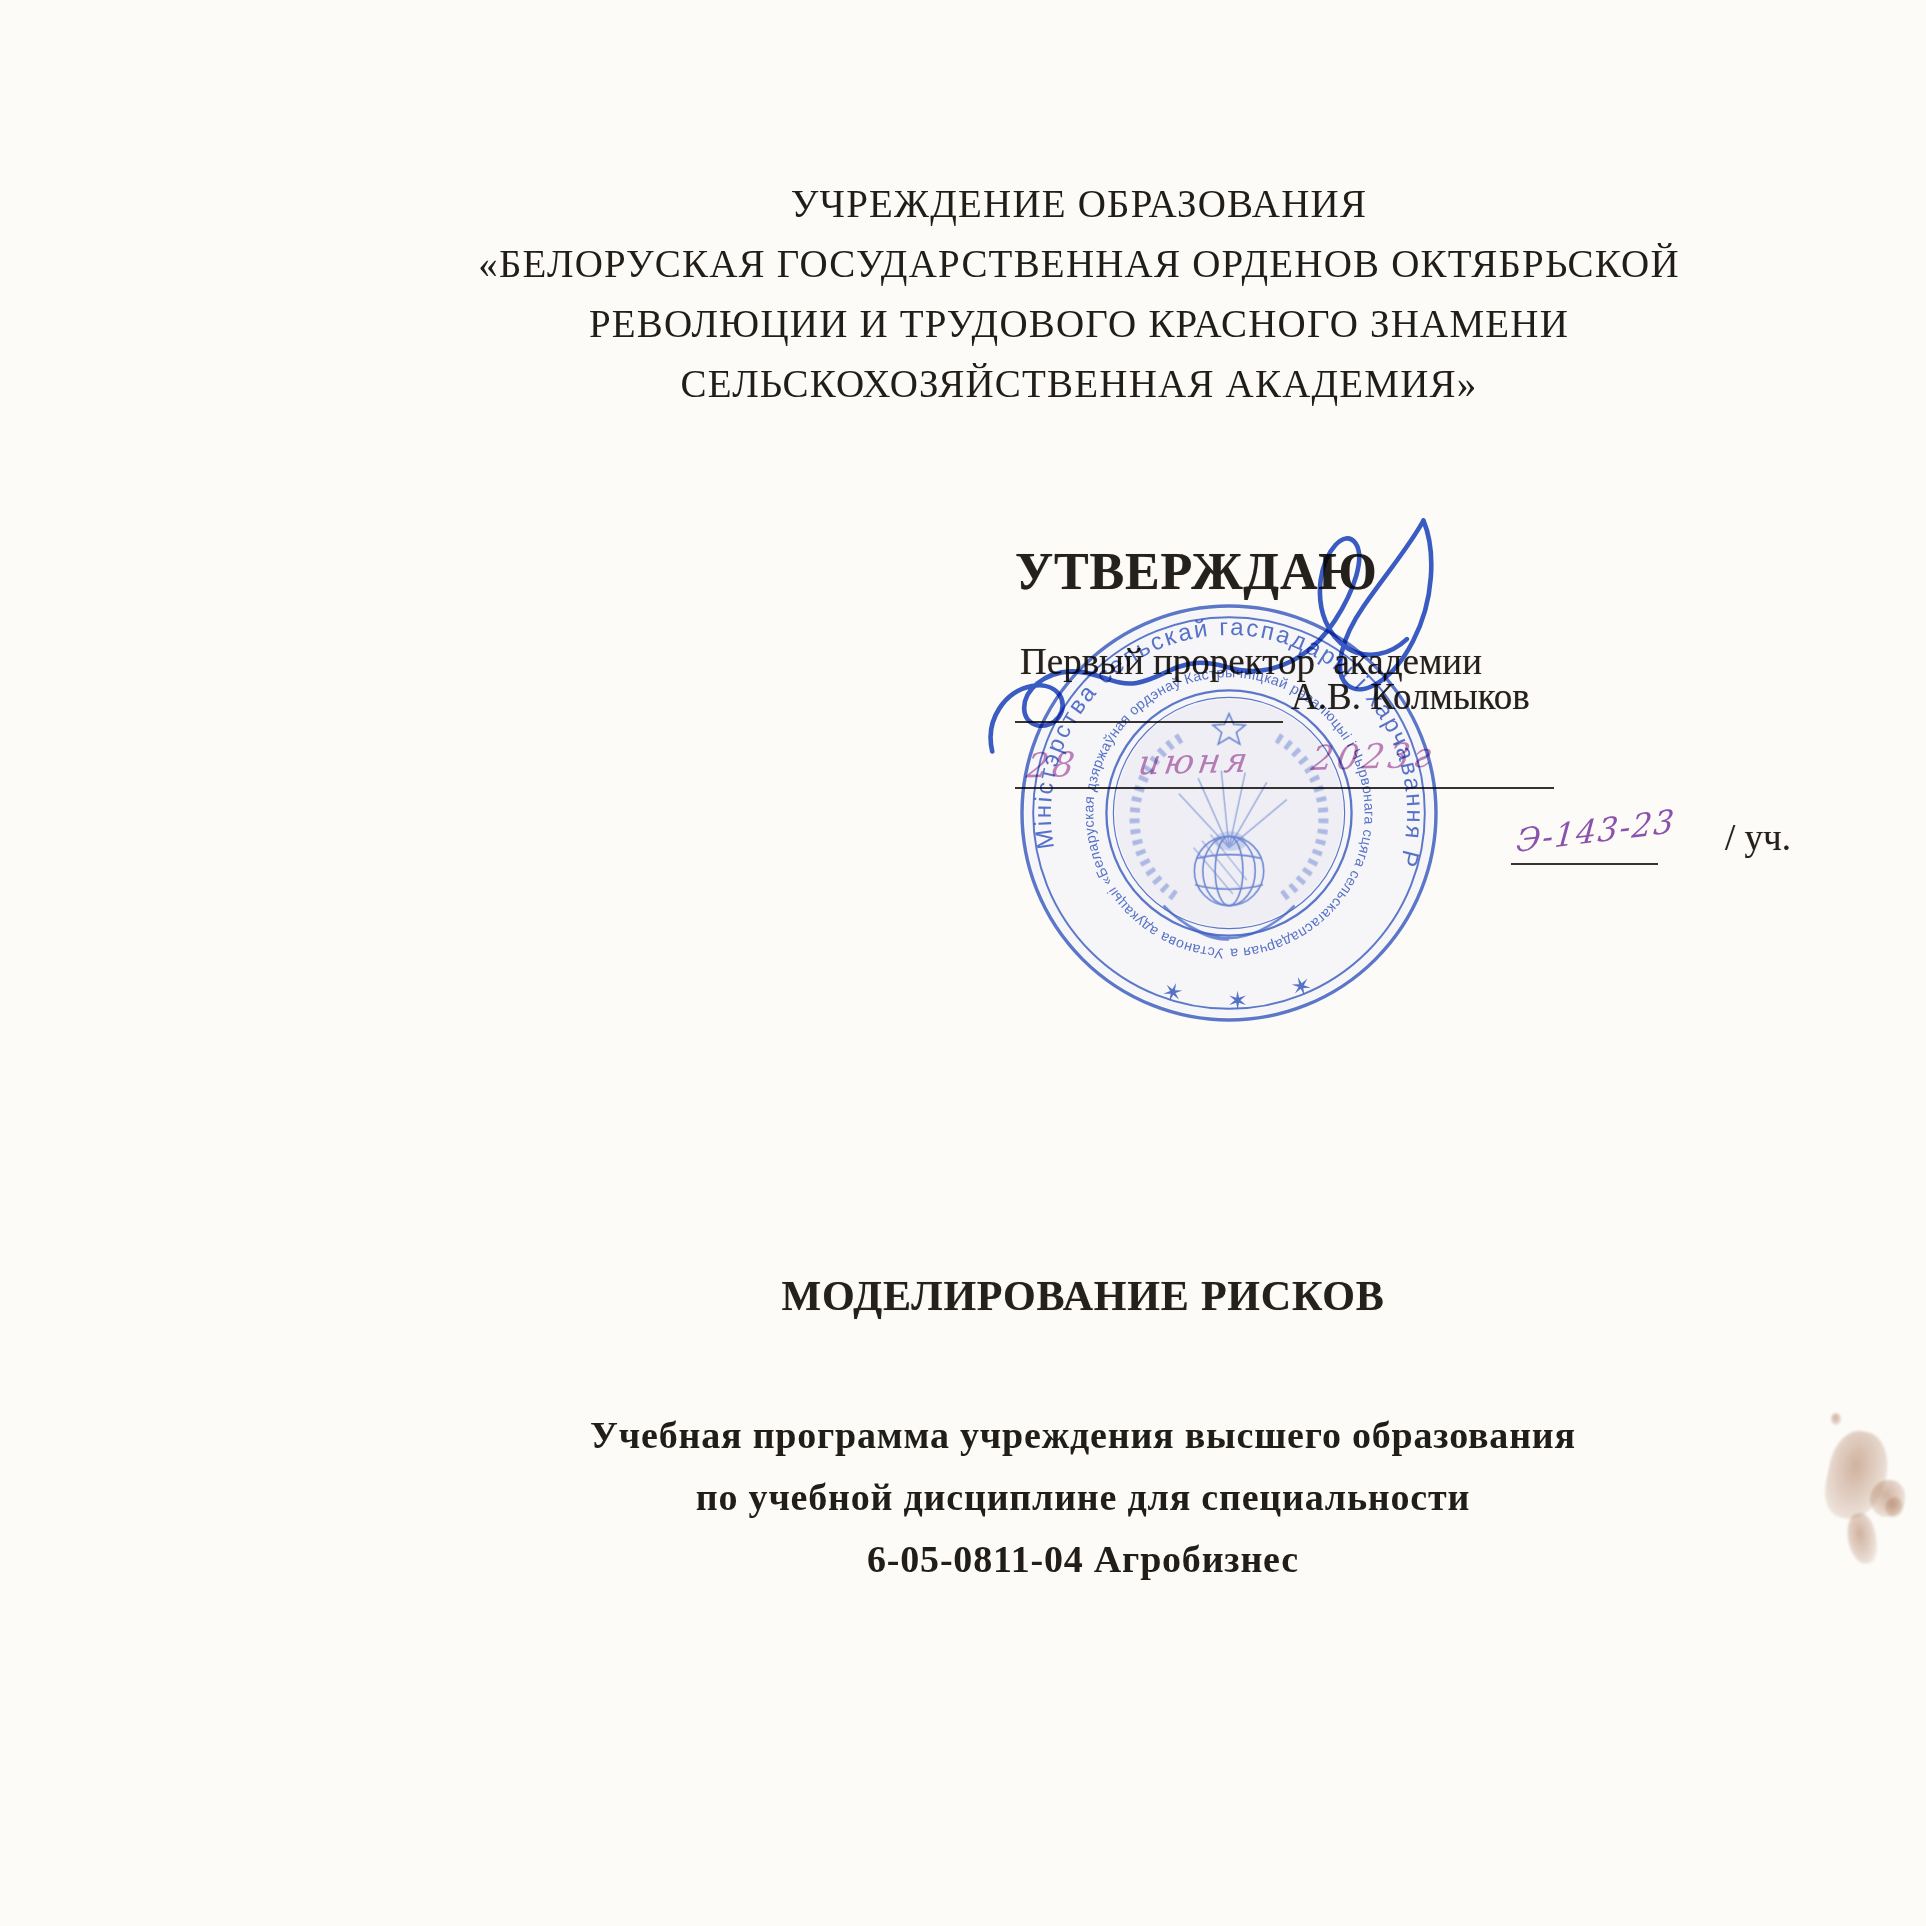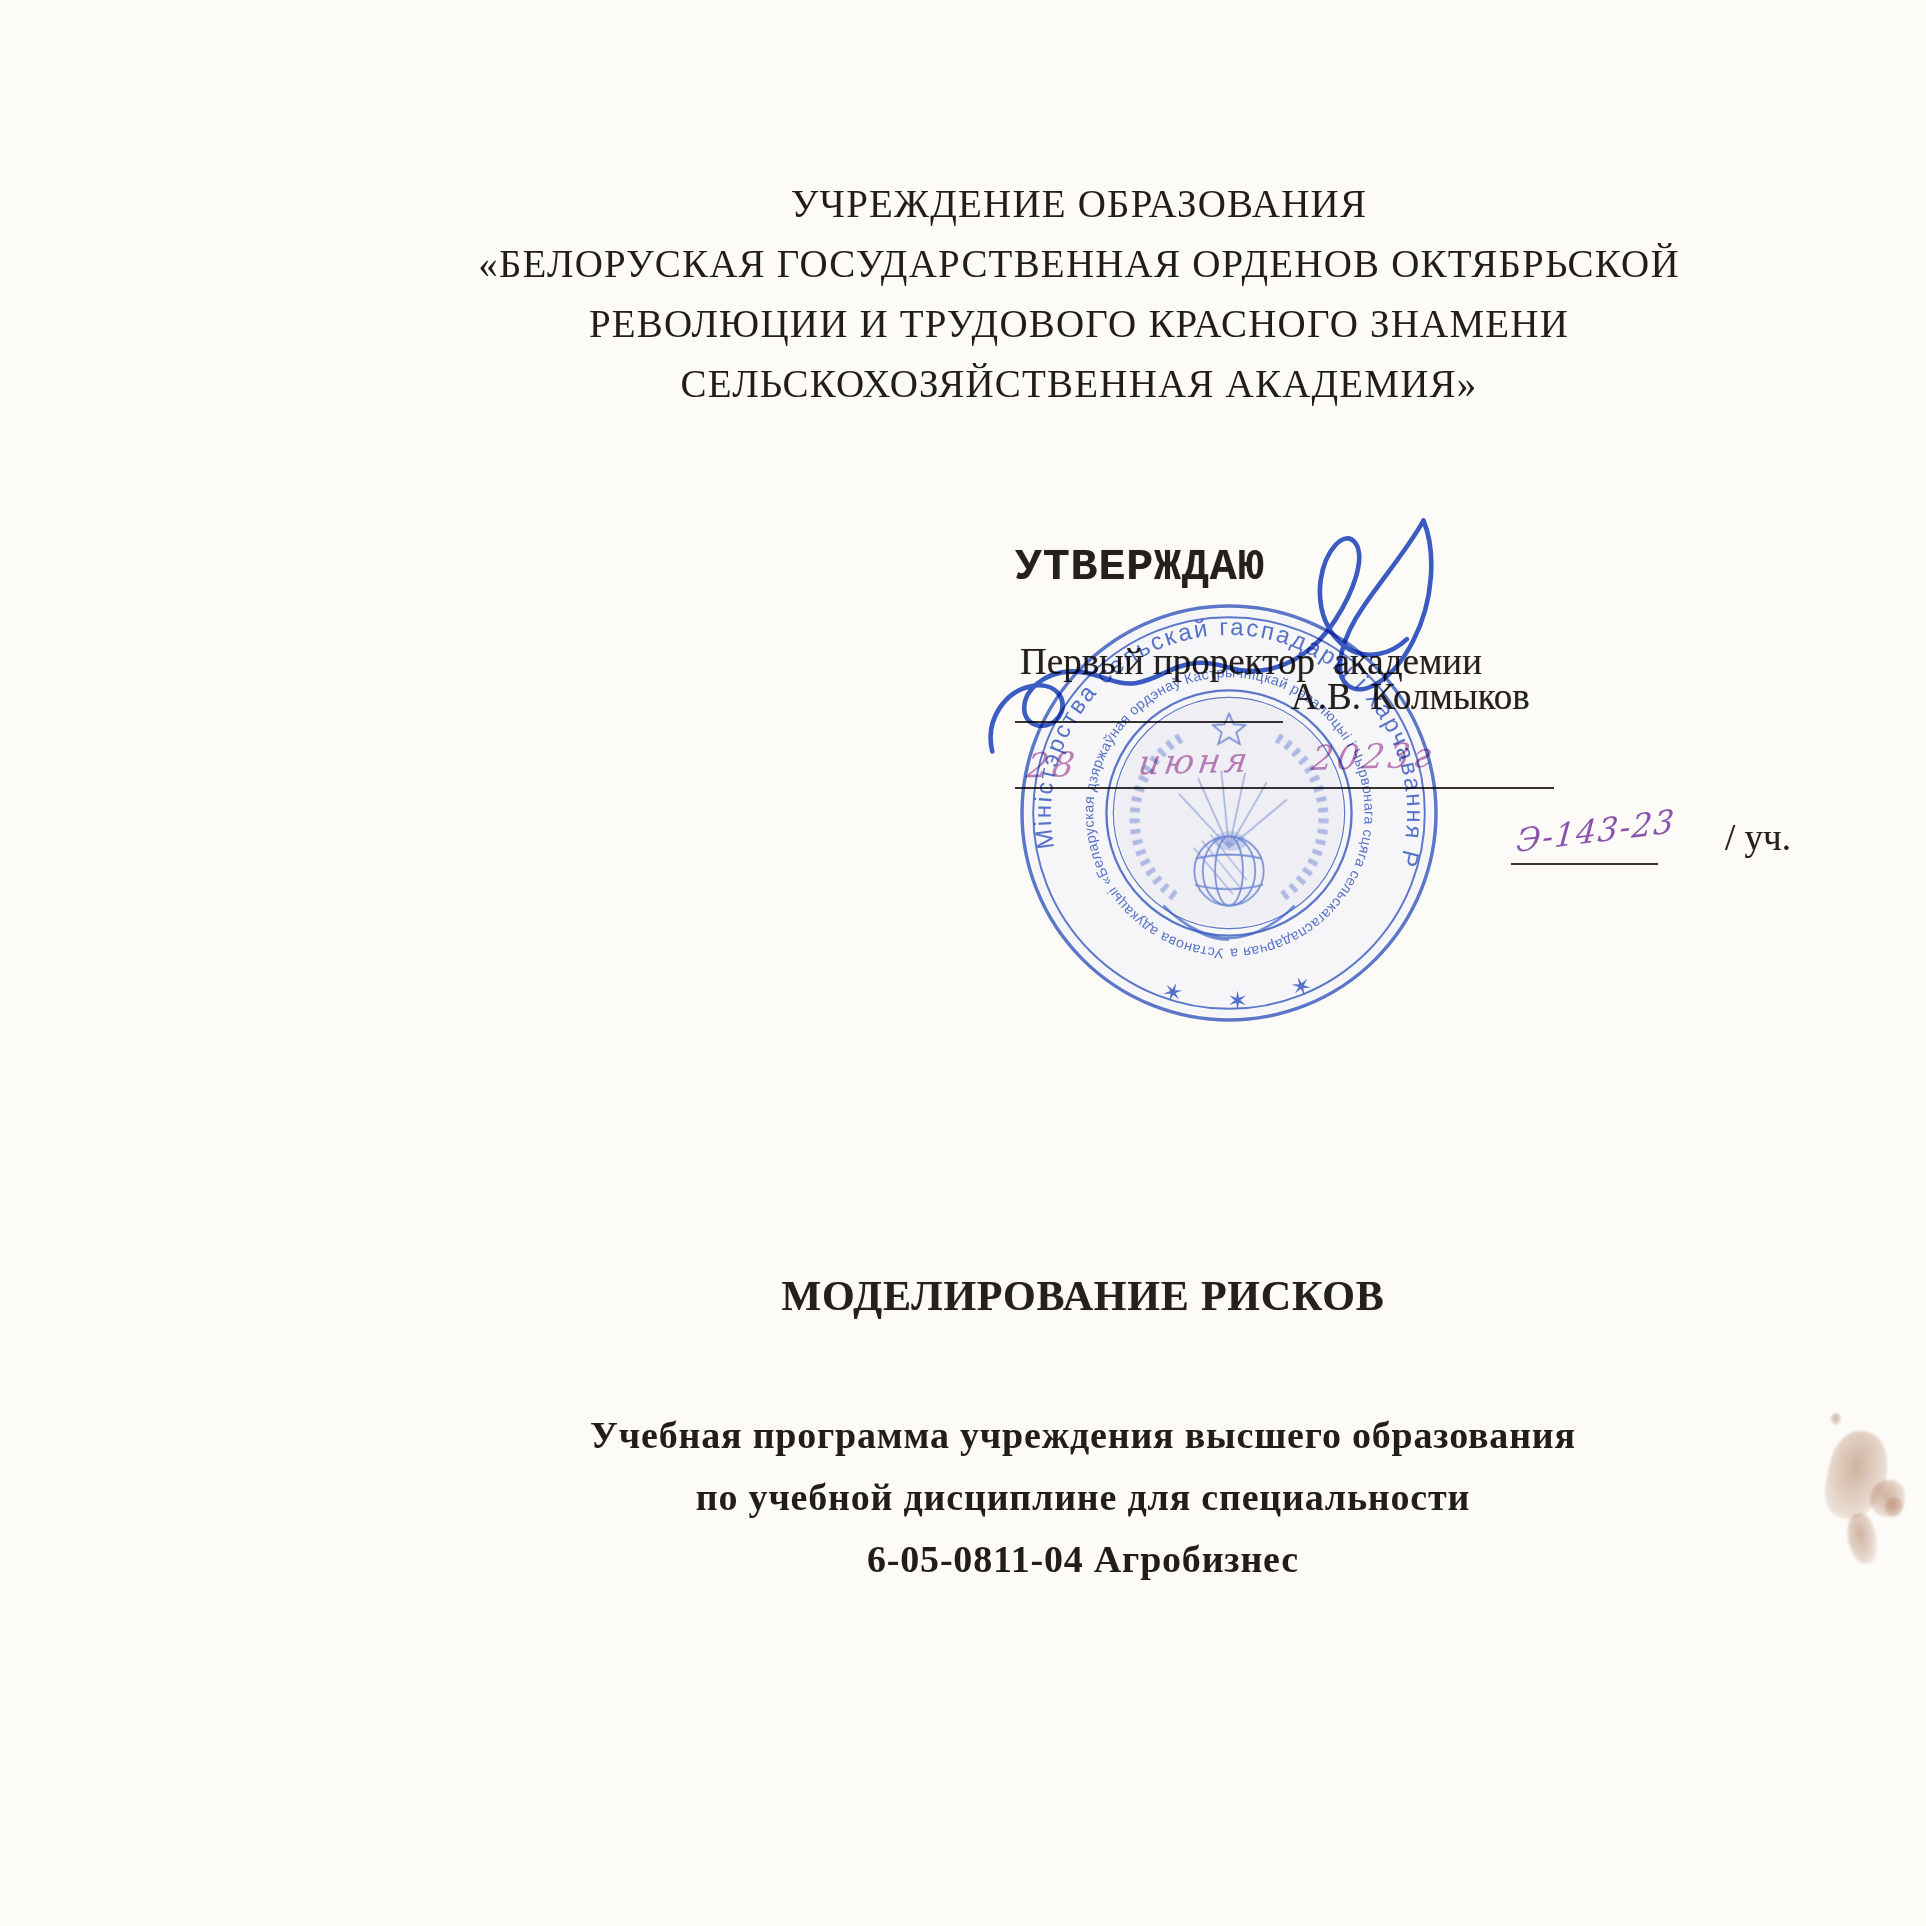--- a/index.html
+++ b/index.html
@@ -14,21 +14,21 @@
     color:#211e1a;
   }
   .txt{
     position:absolute;white-space:pre;
     color:#24201c;
     text-shadow:0 0 0.8px rgba(55,45,40,.38), 0.4px 0 0 rgba(130,50,50,.10), -0.4px 0 0 rgba(50,50,140,.10);
   }
   .center-col{position:absolute;left:189px;width:1780px;text-align:center;}
   .header-block{top:174px;font-size:39px;line-height:60px;letter-spacing:1.2px;}
   .header-block div{white-space:pre;}
-  .approve{left:1015px;top:542px;font-size:45px;font-weight:bold;letter-spacing:0.8px;font-family:Liberation Mono, monospace;}
+  .approve{left:1015px;top:542px;font-size:52px;font-weight:bold;letter-spacing:0.8px;}
   .prorector{left:1020px;top:614px;font-size:37px;margin-top:26px;}
   .name{left:1291px;top:675px;font-size:37px;}
   .rule{position:absolute;height:0;border-top:2.7px solid #26221e;opacity:.92;}
   .hand{
     position:absolute;font-style:italic;
     font-family:"DejaVu Serif", serif;
   }
   .hand-date{
     left:1027px;top:740px;font-size:34px;
     color:rgba(174,96,164,.78);

